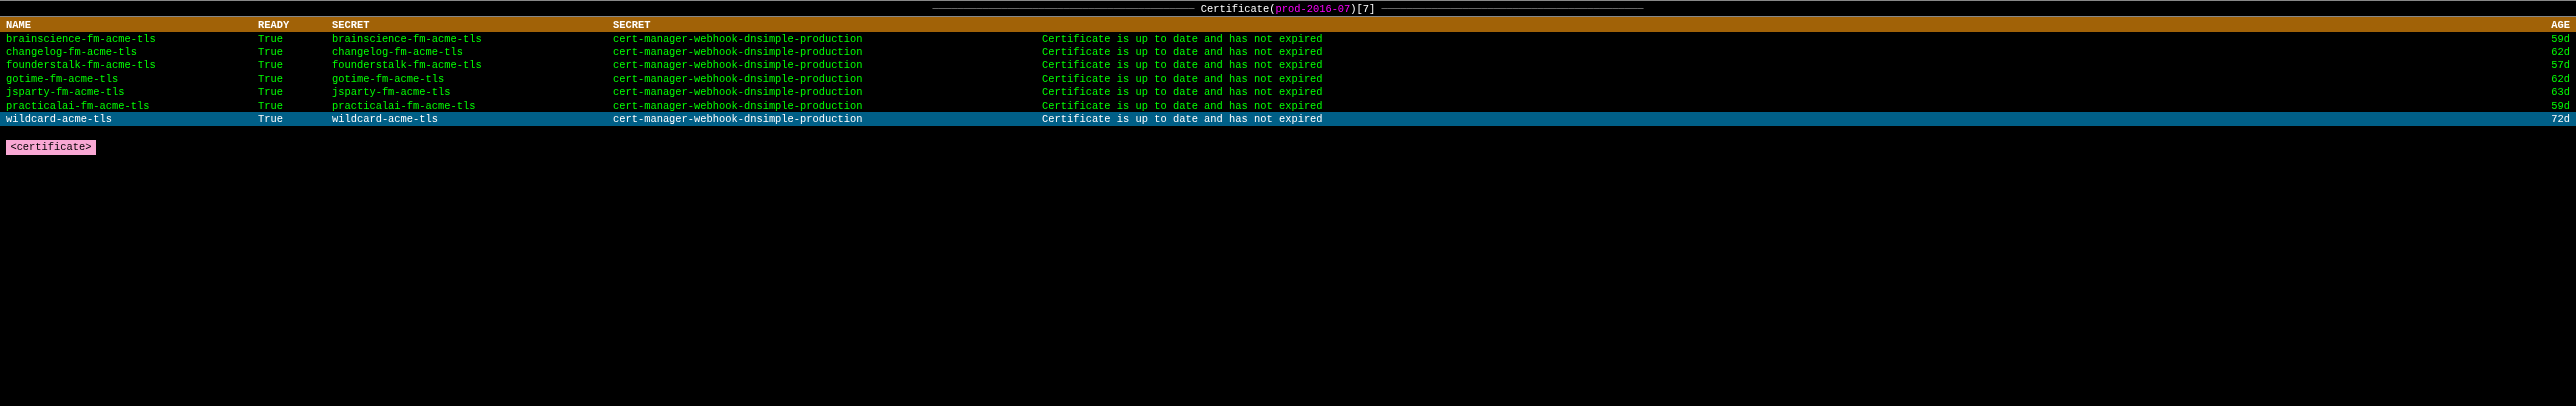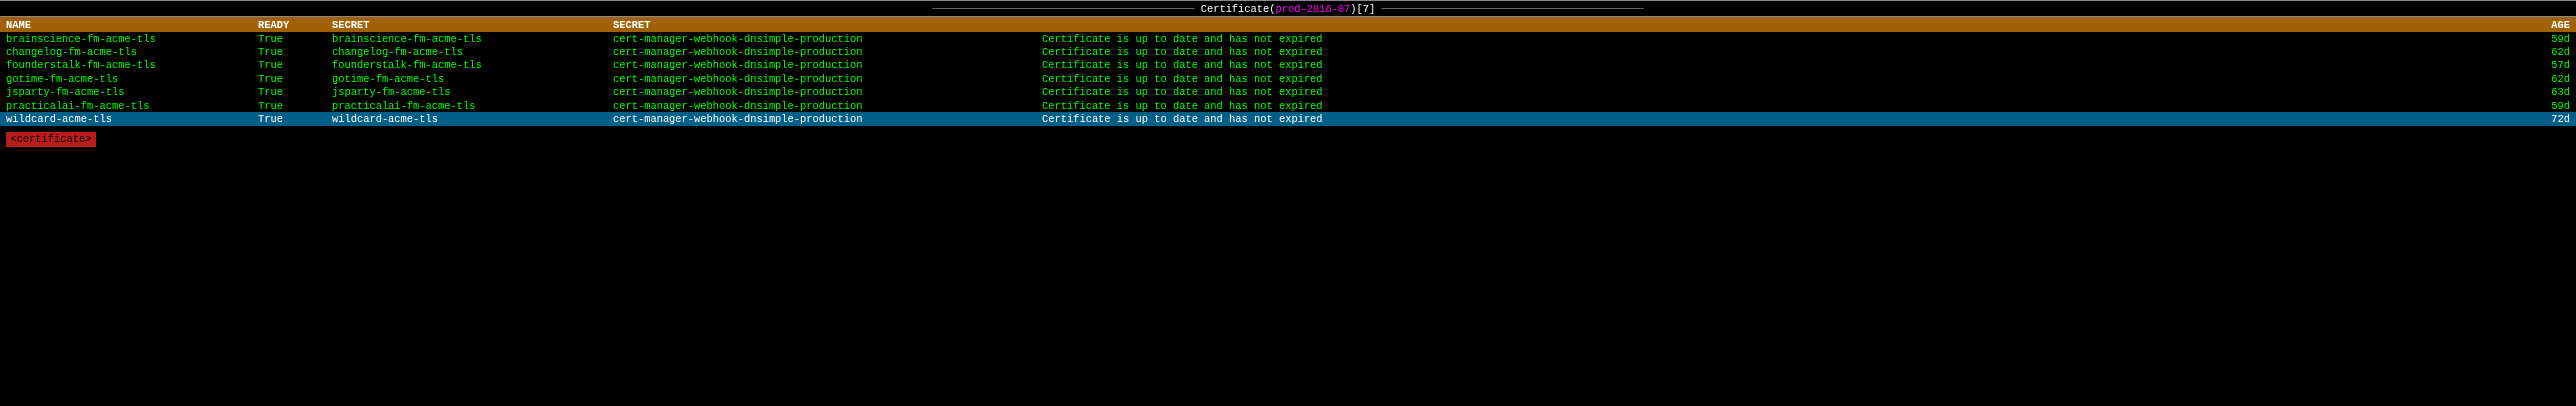--- a/index.html
+++ b/index.html
@@ -121,24 +121,24 @@
       text-align: right;
     }
 
     .col-header {
       color: #ffffff;
       font-weight: bold;
     }
 
     .status-badge {
       display: inline-block;
-      background-color: #b91c1c;
+      background-color: #f9a8d4;
       color: #000000;
       padding: 1.5px 4.4px;
-      margin-top: 3px;
+      margin-top: 11px;
     }
 
     .footer {
       padding: 3px 6px;
     }
   </style>
 </head>
 <body>
 
 <div class="terminal">

